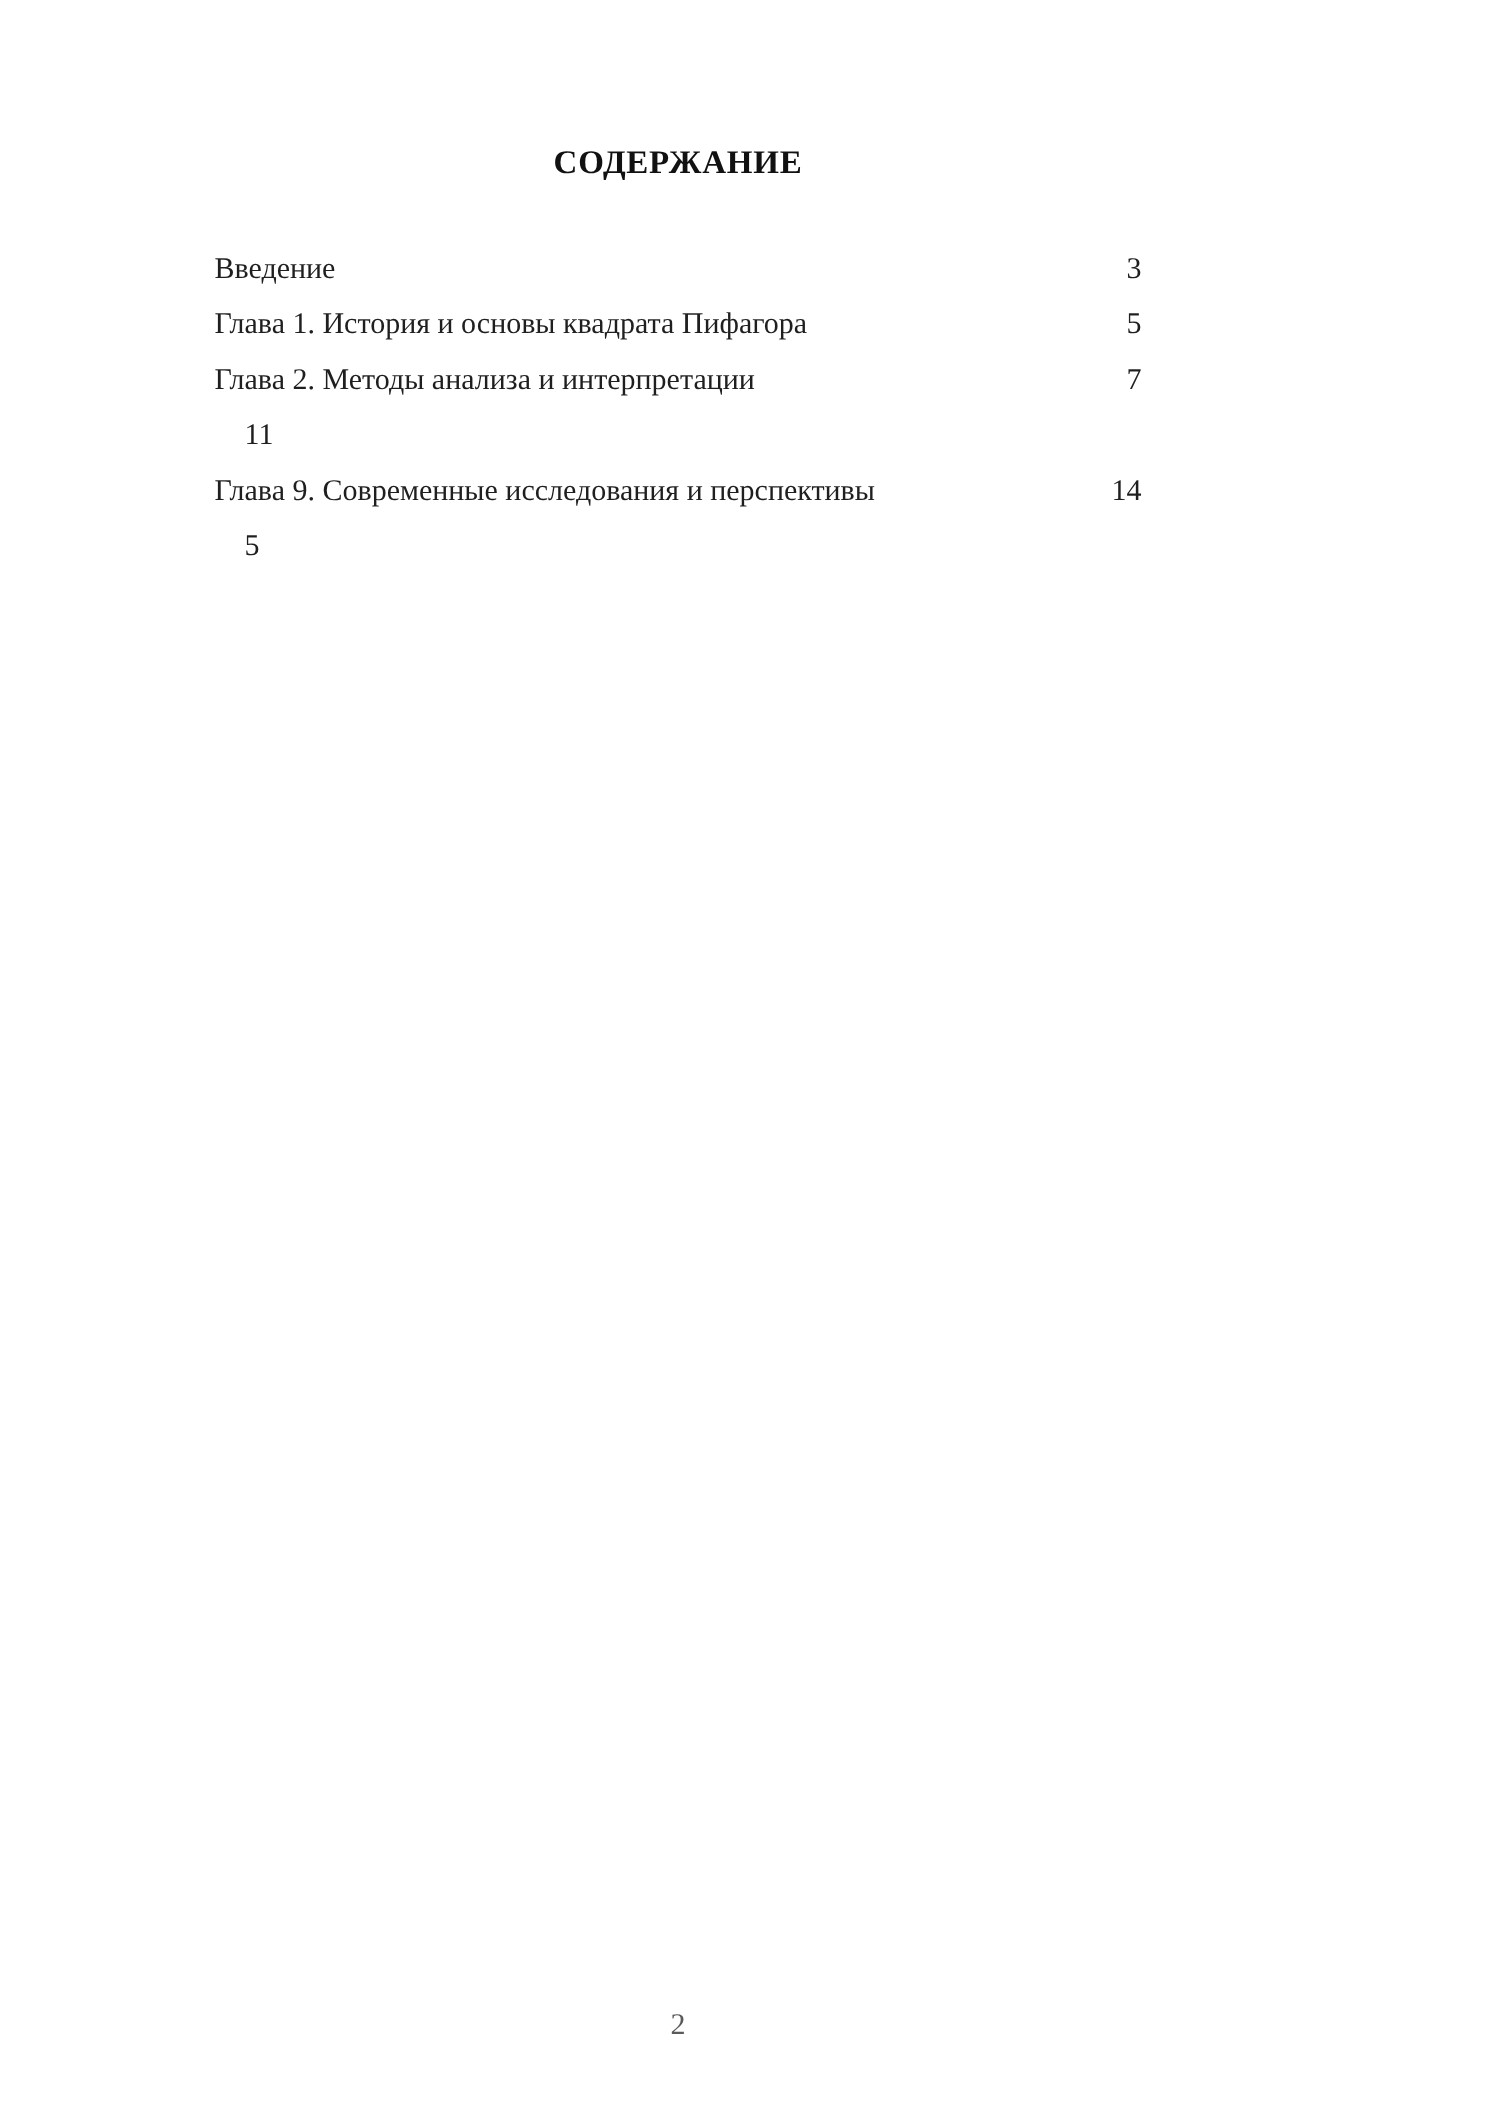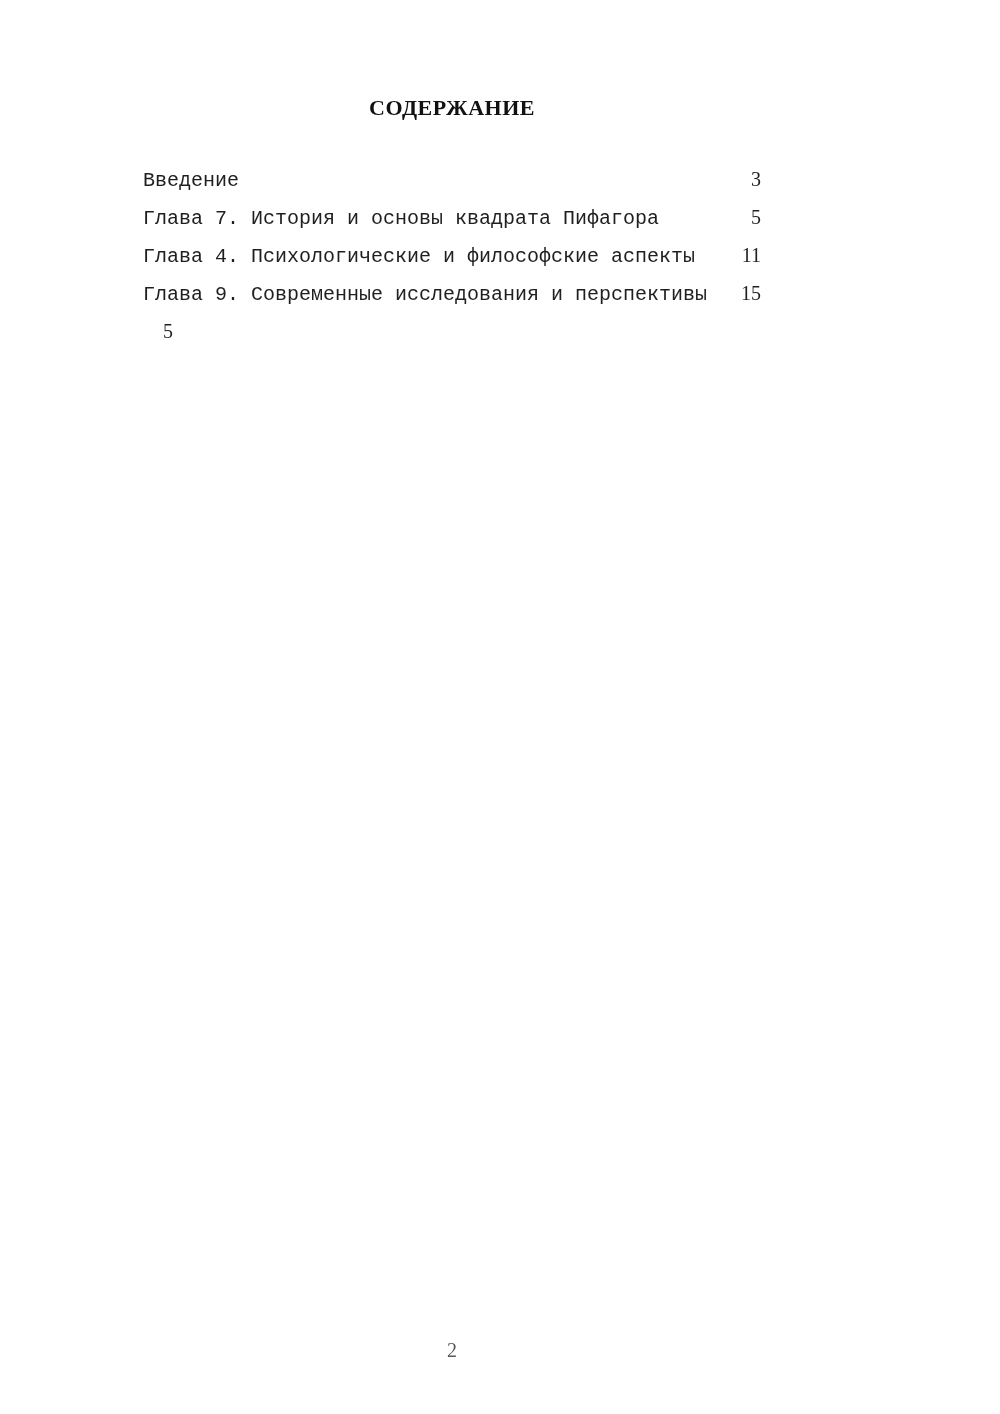--- a/index.html
+++ b/index.html
@@ -37,21 +37,20 @@
   .toc-row {
     display: flex;
     justify-content: space-between;
     align-items: baseline;
     font-size: 20px;
     line-height: 37px;
     white-space: nowrap;
   }
   .toc-label {
     text-align: right;
-    font-family: Liberation Mono, monospace;
   }
   .toc-page {
     text-align: right;
     padding-left: 20px;
   }
   .footer-page-number {
     position: absolute;
     left: 143px;
     right: 80px;
     bottom: 52px;
@@ -70,34 +69,37 @@
     <h1 class="doc-title">СОДЕРЖАНИЕ</h1>
 
     <div class="toc">
 
       <div class="toc-row">
         <span class="toc-label">Введение</span>
         <span class="toc-page">3</span>
       </div>
 
       <div class="toc-row">
-        <span class="toc-label">Глава 7. История и основы квадрата Пифагора</span>
+        <span class="toc-label">Глава 1. История и основы квадрата Пифагора</span>
         <span class="toc-page">5</span>
       </div>
 
+      <div class="toc-row">
+        <span class="toc-label">Глава 2. Методы анализа и интерпретации</span>
+        <span class="toc-page">7</span>
+      </div>
 
 
       <div class="toc-row">
-        <span class="toc-label">Глава 4. Психологические и философские аспекты</span>
         <span class="toc-page">11</span>
       </div>
 
       <div class="toc-row">
         <span class="toc-label">Глава 9. Современные исследования и перспективы</span>
-        <span class="toc-page">15</span>
+        <span class="toc-page">14</span>
       </div>
 
 
       <div class="toc-row">
         <span class="toc-page">5</span>
       </div>
 
     </div>
   </div>
 

